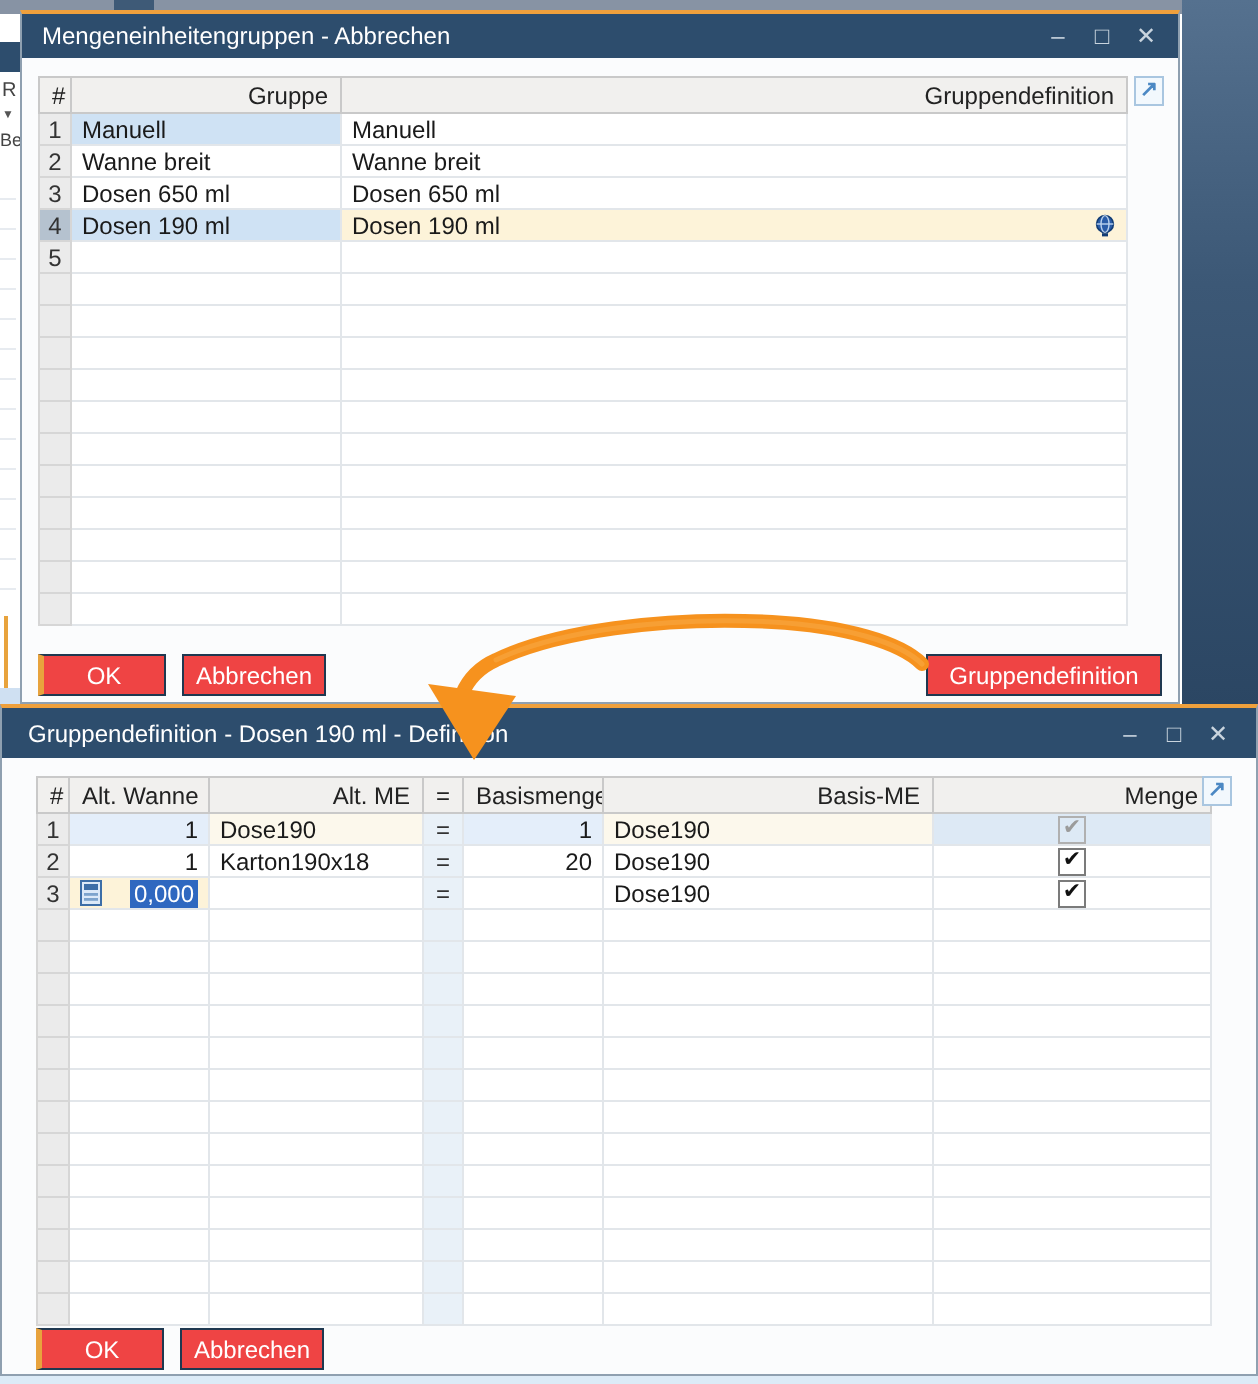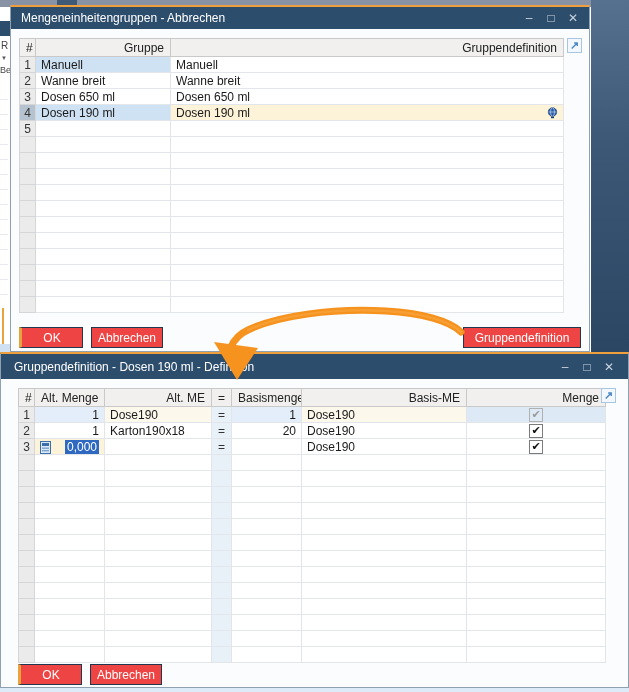--- a/index.html
+++ b/index.html
@@ -57,21 +57,21 @@
   td.c-active{background:#fdf3d9;}
   td.eqc{background:#e9f1f8;text-align:center;color:#333;}
   th.ctr{text-align:center;}
   td.num{text-align:right;}
   td.aktiv{text-align:center;}
   td.c-akblue{background:#dde9f5;text-align:center;}
 
   .cellflex{display:flex;align-items:center;height:100%;}
   .cellflex .grow{flex:1 1 auto;overflow:hidden;}
   .sel-text{background:#2f68c0;color:#fff;padding:0 2px;}
-  .editflex{display:flex;align-items:flex-end;justify-content:space-between;height:100%;}
+  .editflex{display:flex;align-items:center;justify-content:space-between;height:100%;}
 
   
   .cb{width:12px;height:12px;border:1px solid #7b7b7b;background:#fff;display:inline-flex;
       align-items:center;justify-content:center;font-size:11px;line-height:1;color:#111;
       vertical-align:middle;}
   .cb[data-state="checked-disabled"]{border-color:#b0b0b0;color:#9b9b9b;background:transparent;}
 
   
   .expand{position:absolute;top:0;width:13px;height:13px;border:1px solid #a9c6e0;background:#f2f8fd;
           color:#4b88c4;font-size:11px;line-height:12px;text-align:center;font-weight:bold;cursor:pointer;}
@@ -258,21 +258,21 @@
               <col style="width:70px">
               <col style="width:107px">
               <col style="width:20px">
             <col style="width:70px">
               <col style="width:165px">
               <col style="width:139px">
           </colgroup>
           <thead>
             <tr>
               <th class="ctr">#</th>
-              <th>Alt. Menge</th>
+              <th>Alt. Wanne</th>
               <th>Alt. ME</th>
               <th class="ctr">=</th>
               <th>Basismenge</th>
               <th>Basis-ME</th>
               <th>Menge</th>
             </tr>
           </thead>
           <tbody>
             <tr>
               <td class="numc">1</td>

